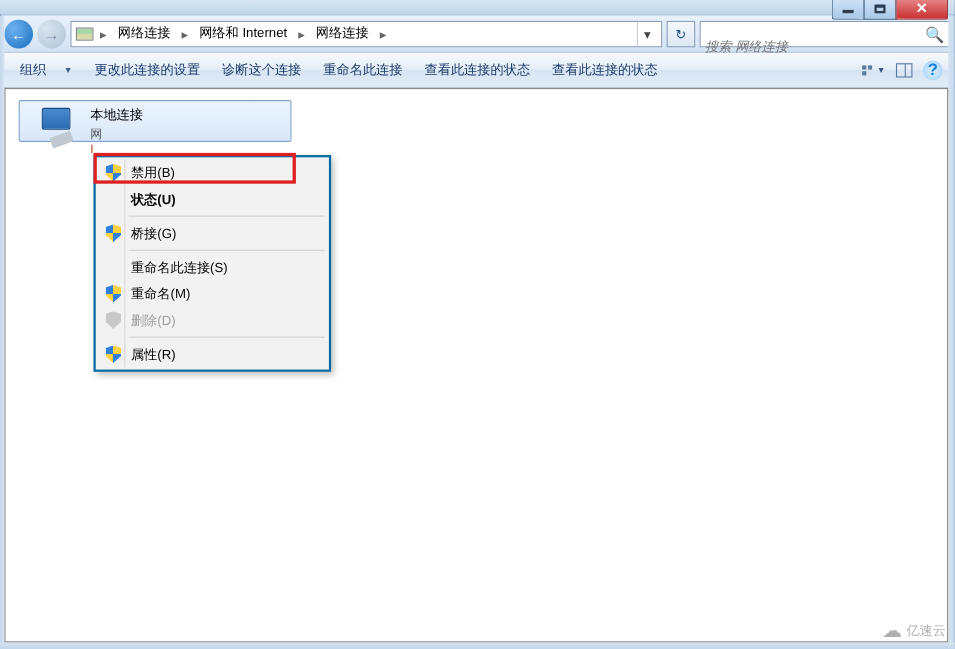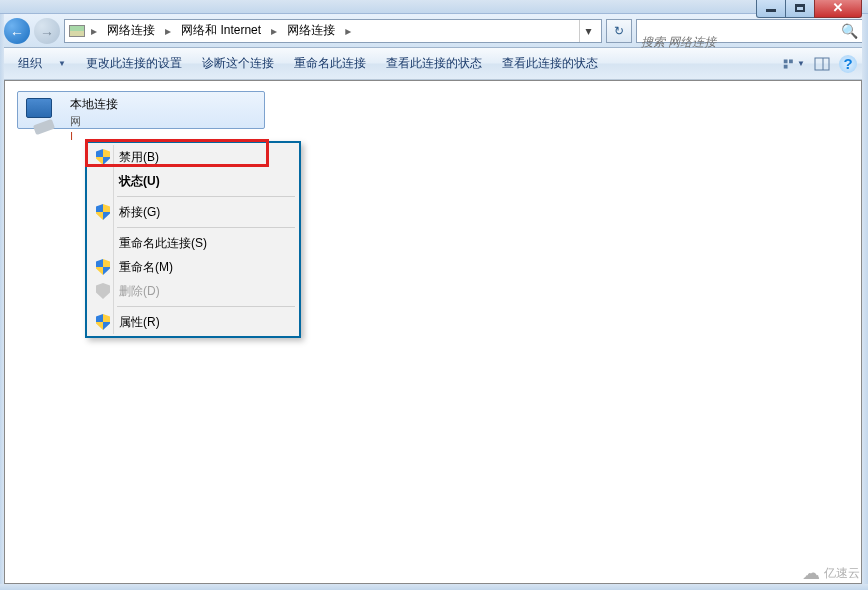--- a/index.html
+++ b/index.html
@@ -38,21 +38,21 @@
 .tb-item { color: #1a3a6a; padding: 4px 10px; cursor: default; display: flex; align-items: center; gap: 16px; }
 .tb-item .caret { font-size: 8px; color: #3a5a8a; }
 .tb-spacer { flex: 1; }
 .tb-icon { width: 22px; height: 22px; display: flex; align-items: center; justify-content: center; margin: 0 3px; color: #3a5a8a; border-radius: 2px; }
 .tb-icon.help { color: #1080e0; font-weight: bold; font-size: 15px; background: radial-gradient(circle,#e0f0ff,#a0d0f8); border-radius: 50%; width:18px; height:18px; }
 
 
 .content { position: absolute; top: 80px; left: 4px; right: 6px; bottom: 6px; background: #fff; border: 1px solid #888; }
 
 
-.conn-item { position: absolute; left: 12px; top: 10px; width: 248px; height: 38px; background: linear-gradient(to bottom, #ecf4fd, #d8e8fa); border: 1px solid #7da2ce; border-radius: 2px; padding: 4px 2px; display: flex; gap: 8px; }
+.conn-item { position: absolute; left: 12px; top: 10px; width: 248px; height: 38px; background: linear-gradient(to bottom, #ecf4fd, #d8e8fa); border: 1px solid #7da2ce; border-radius: 2px; padding: 4px 14px; display: flex; gap: 8px; }
 .conn-icon { width: 42px; height: 40px; position: relative; }
 .conn-icon .mon { width: 26px; height: 20px; background: linear-gradient(to bottom,#4a8ad0,#2a6ab0); border: 1px solid #1a4a80; position: absolute; top: 2px; left: 6px; border-radius: 2px; }
 .conn-icon .plug { width: 20px; height: 10px; background: #c0c8d0; position: absolute; bottom: 4px; left: 14px; border-radius: 2px; transform: rotate(-20deg); }
 .conn-text { display: flex; flex-direction: column; gap: 1px; }
 .conn-name { color: #000; }
 .conn-sub { color: #555; font-size: 11px; }
 .conn-sub.red { color: #c04020; }
 
 
 .ctx { position: absolute; left: 80px; top: 60px; width: 216px; background: #f2f2f2; border: 2px solid #0369a1; box-shadow: 3px 3px 6px rgba(0,0,0,0.25); padding: 2px; }

